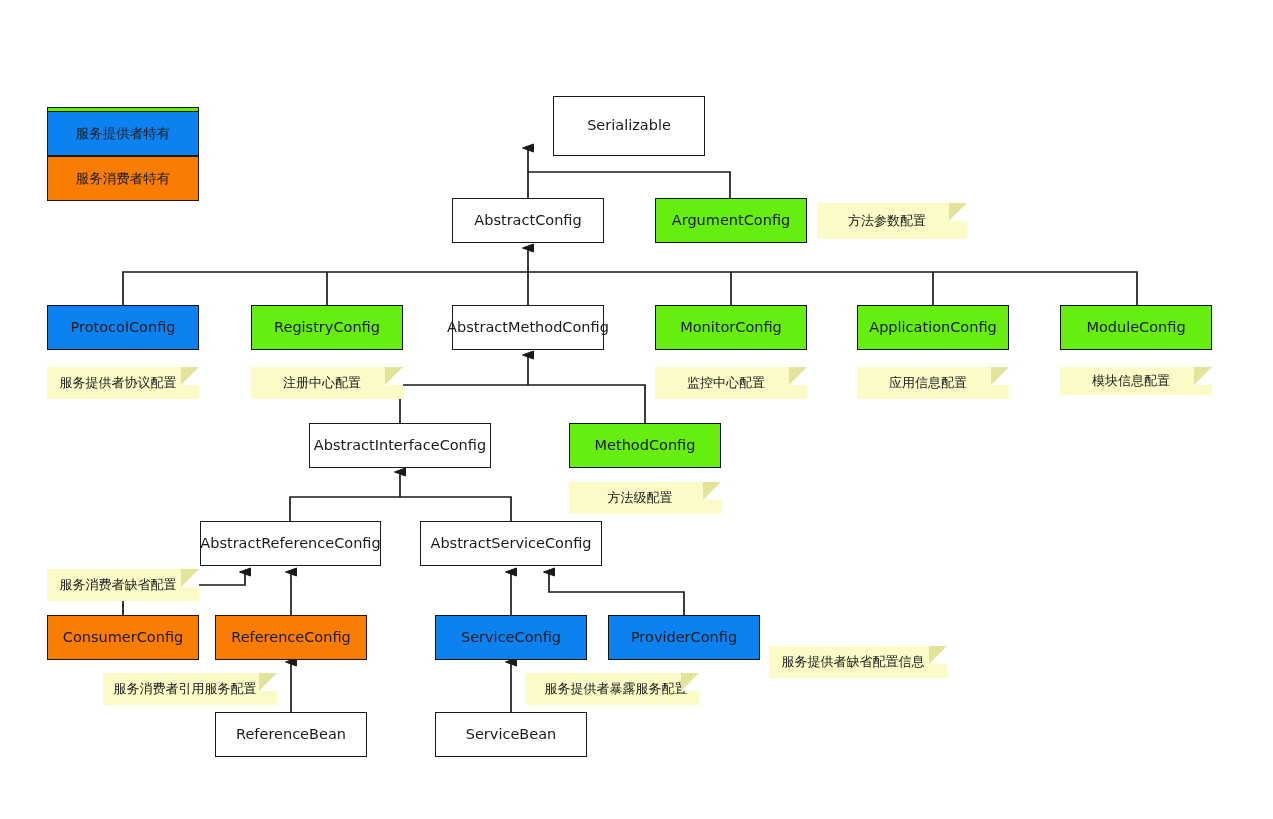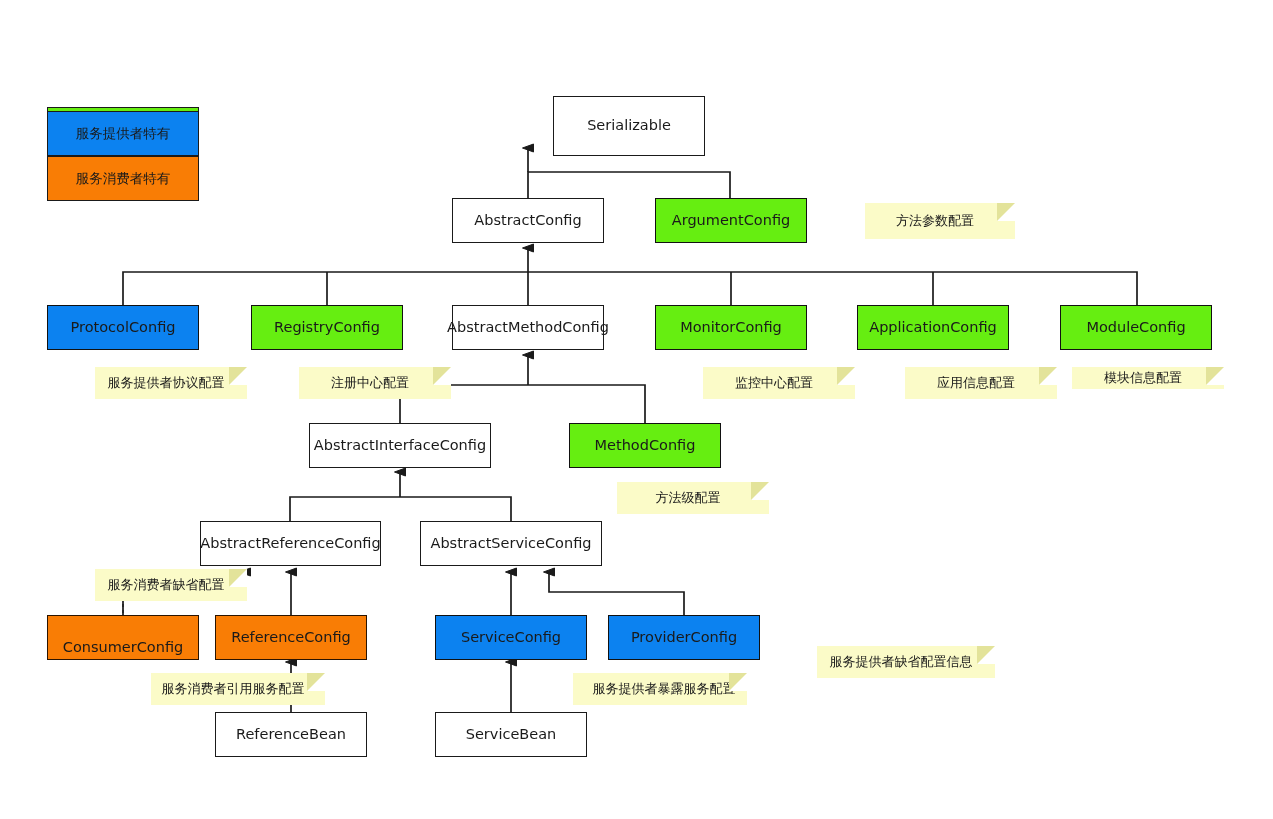--- a/index.html
+++ b/index.html
@@ -64,21 +64,20 @@
     position: absolute;
     box-sizing: border-box;
     background: #fbfbc8;
     display: flex;
     align-items: center;
     justify-content: center;
     font-size: 13px;
     color: #1a1a1a;
     z-index: 2;
     padding-right: 10px;
-    margin-left: 48px;
   }
   .note .fold {
     position: absolute;
     top: 0;
     right: 0;
     width: 0;
     height: 0;
     border-style: solid;
     border-width: 0 0 18px 18px;
     border-color: transparent transparent #ffffff #e3e39a;
@@ -181,21 +180,21 @@
   </div>
 
   <div class="node plain" style="left:200px; top:521px; width:181px; height:45px;">
     <span>AbstractReferenceConfig</span>
   </div>
 
   <div class="node plain" style="left:420px; top:521px; width:182px; height:45px;">
     <span>AbstractServiceConfig</span>
   </div>
 
-  <div class="node orange" style="left:47px; top:615px; width:152px; height:45px;align-items:flex-end;">
+  <div class="node orange" style="left:47px; top:615px; width:152px; height:45px;">
     <span>ConsumerConfig</span>
   </div>
 
   <div class="node orange" style="left:215px; top:615px; width:152px; height:45px;">
     <span>ReferenceConfig</span>
   </div>
 
   <div class="node blue" style="left:435px; top:615px; width:152px; height:45px;">
     <span>ServiceConfig</span>
   </div>
@@ -230,21 +229,21 @@
   <div class="note" style="left:655px; top:367px; width:152px; height:32px;">
     <span>监控中心配置</span>
     <i class="fold"></i>
   </div>
 
   <div class="note" style="left:857px; top:367px; width:152px; height:32px;">
     <span>应用信息配置</span>
     <i class="fold"></i>
   </div>
 
-  <div class="note" style="left:1024px; top:367px; width:152px; height:22px;">
+  <div class="note" style="left:1060px; top:367px; width:152px; height:28px;">
     <span>模块信息配置</span>
     <i class="fold"></i>
   </div>
 
   <div class="note" style="left:569px; top:482px; width:152px; height:32px;">
     <span>方法级配置</span>
     <i class="fold"></i>
   </div>
 
   <div class="note" style="left:47px; top:569px; width:152px; height:32px;">

